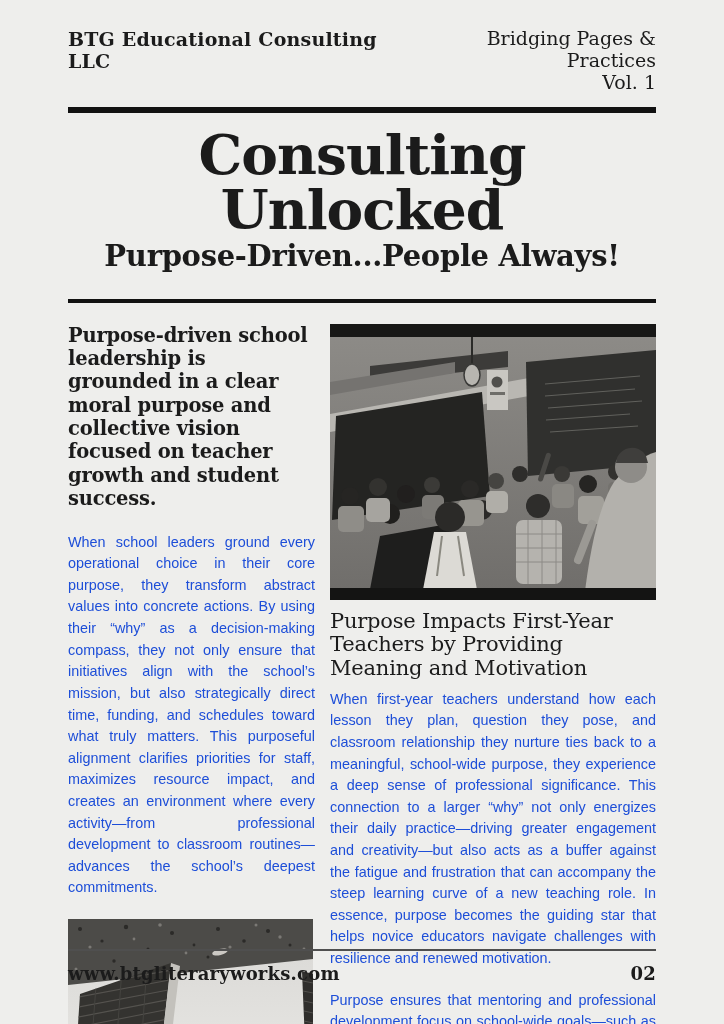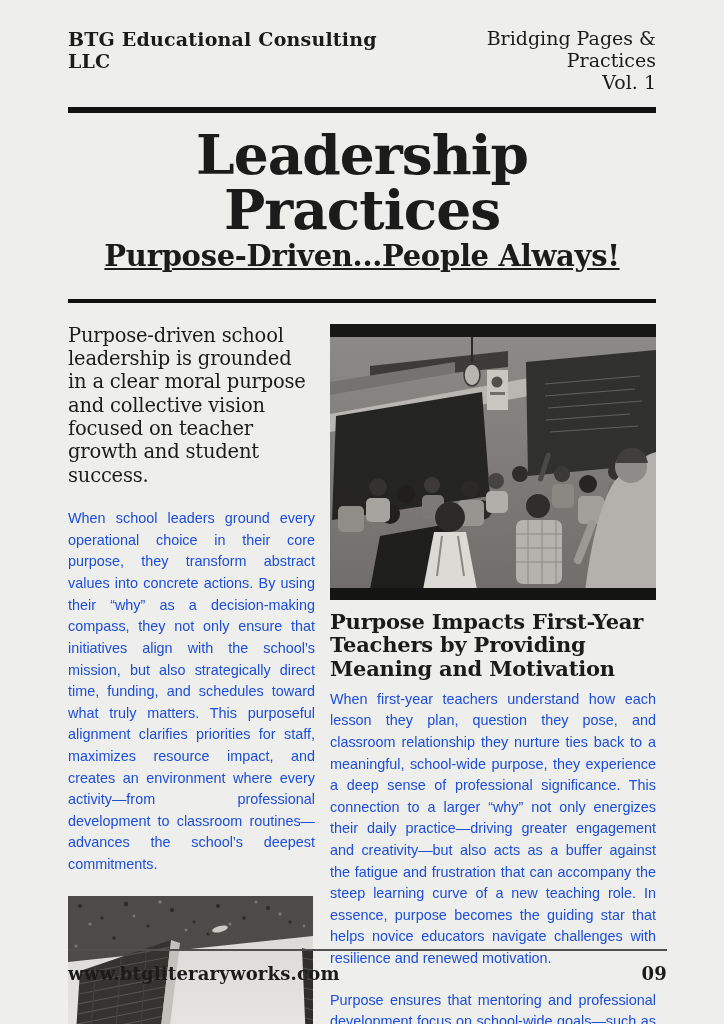--- a/index.html
+++ b/index.html
@@ -21,48 +21,48 @@
   .rule-thick{height:6px;margin-top:13px;}
   .rule-mid{height:4px;margin-top:26px;}
   .rule-thin{height:2px;background:#4f4f4f;}
 
   
   .title{
     text-align:center;font-weight:700;font-size:55px;line-height:1.0;
     letter-spacing:-1px;margin:14px 0 2px 0;
   }
   .subtitle{
-    text-align:center;font-weight:700;font-size:29px;letter-spacing:-.3px;margin:2px 0 0 0;text-decoration:underline;
+    text-align:center;font-weight:700;font-size:29px;letter-spacing:-.3px;margin:2px 0 0 0;
   }
 
   
   .columns{
     display:grid;grid-template-columns:247px 326px;column-gap:15px;
     margin-top:21px;
   }
   .lead{
-    font-size:19.5px;font-weight:400;line-height:1.2;
+    font-size:19.5px;font-weight:700;line-height:1.2;
     margin:0 0 21px 0;letter-spacing:-.2px;
   }
   .body-text{
     font-family:"Liberation Sans", sans-serif;
     font-size:14.4px;line-height:1.5;color:#1d4ed8;
     text-align:justify;margin:0 0 20px 0;
   }
   .photo{margin:0;display:block;line-height:0;}
   .photo svg{display:block;}
   .photo-bird{margin-top:5px;}
   .col-right .section-heading{
-    font-size:21px;font-weight:700;line-height:1.13;
+    font-size:21px;font-weight:400;line-height:1.13;
     margin:10px 0 8px 0;letter-spacing:-.2px;
   }
   .photo-classroom{margin-bottom:0;}
 
   
-  .footer{position:absolute;left:68px;right:57px;top:949px;}
+  .footer{position:absolute;left:68px;right:68px;top:949px;}
   .footer-row{
     display:flex;justify-content:space-between;align-items:baseline;
     margin-top:12px;font-weight:700;font-size:18px;letter-spacing:.2px;
   }
 </style>
 </head>
 <body>
 
 <div class="page">
   <div class="inner">
@@ -70,21 +70,21 @@
     <div class="hdr">
       <div class="h-left">BTG Educational Consulting LLC</div>
       <div class="h-right">
         <div>Bridging Pages &amp; Practices</div>
         <div>Vol. 1</div>
       </div>
     </div>
 
     <div class="rule rule-thick"></div>
 
-    <h1 class="title">Leadership Practices</h1>
+    <h1 class="title">Consulting Unlocked</h1>
     <div class="subtitle">Purpose-Driven...People Always!</div>
 
     <div class="rule rule-mid"></div>
 
     <main class="columns">
 
       <section class="col-left">
         <p class="lead">Purpose-driven school leadership is grounded in a clear moral purpose and collective vision focused on teacher growth and student success.</p>
         <p class="body-text">When school leaders ground every operational choice in their core purpose, they transform abstract values into concrete actions. By using their “why” as a decision-making compass, they not only ensure that initiatives align with the school’s mission, but also strategically direct time, funding, and schedules toward what truly matters. This purposeful alignment clarifies priorities for staff, maximizes resource impact, and creates an environment where every activity—from professional development to classroom routines—advances the school’s deepest commitments.</p>
 
@@ -276,16 +276,16 @@
         <p class="body-text">Purpose ensures that mentoring and professional development focus on school-wide goals—such as equity or social-emotional learning—so that guidance and feedback are directly relevant, practical, and immediately useful.</p>
       </section>
 
     </main>
   </div>
 
   <footer class="footer">
     <div class="rule rule-thin"></div>
     <div class="footer-row">
       <span>www.btgliteraryworks.com</span>
-      <span>09</span>
+      <span>02</span>
     </div>
   </footer>
 </div>
 
 </body></html>

